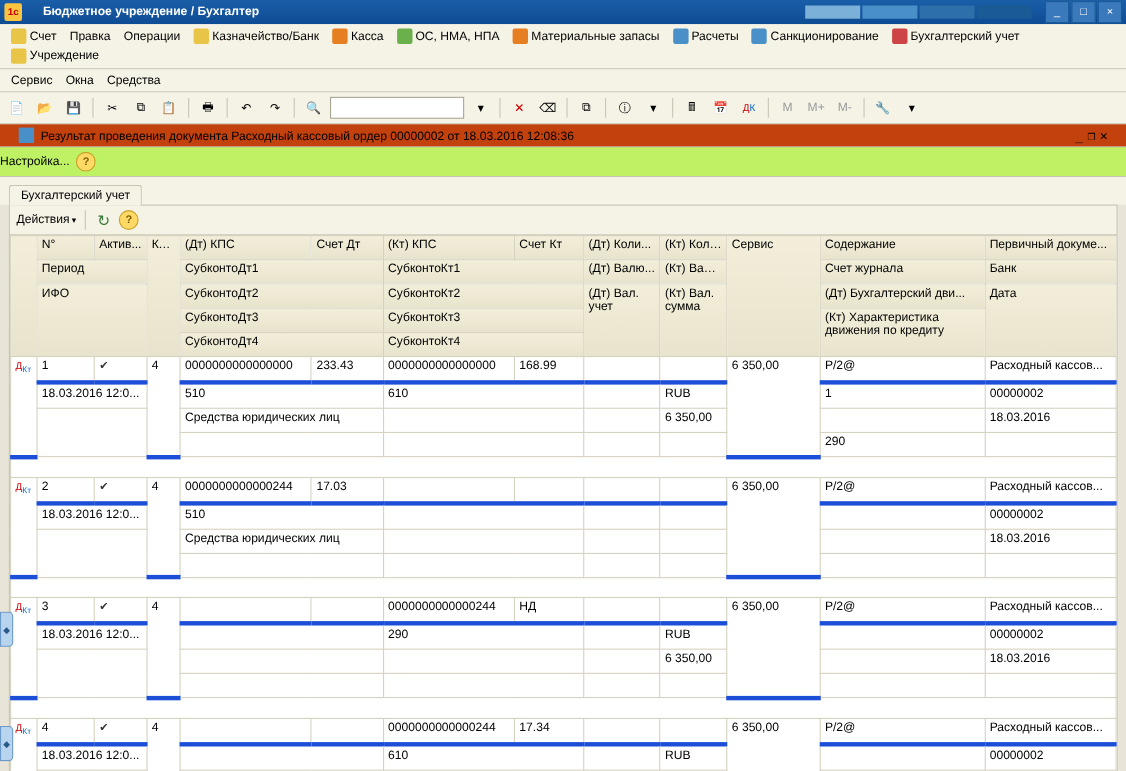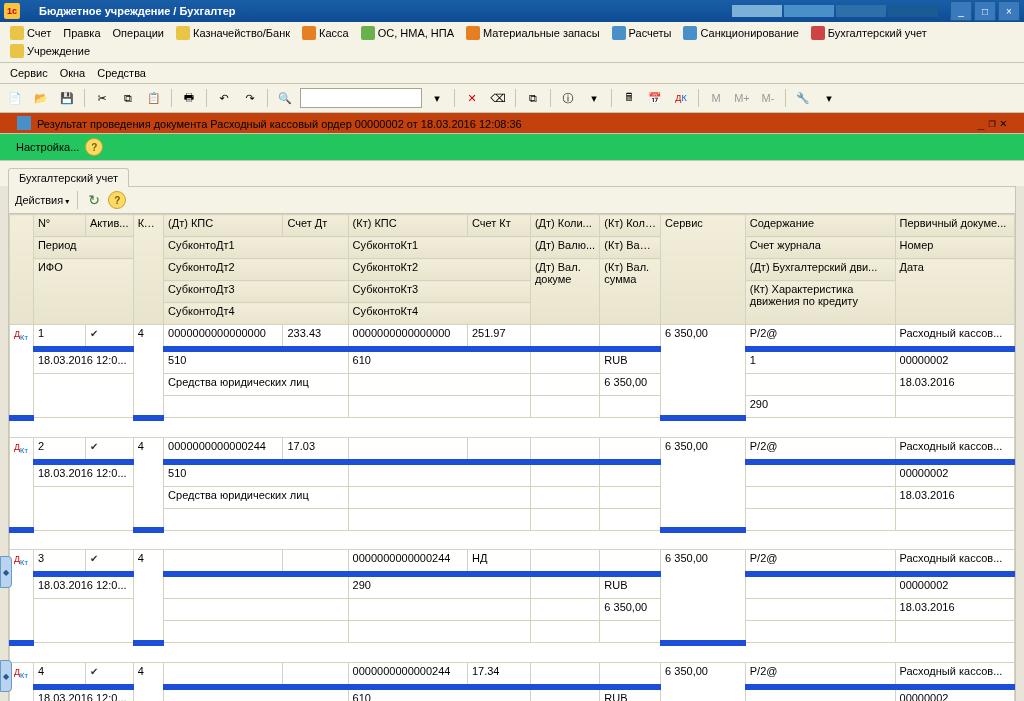--- a/index.html
+++ b/index.html
@@ -23,21 +23,21 @@
 .menubar2{background:#f5f2e6;border-bottom:1px solid #c9c5b5;padding:2px 4px;display:flex;align-items:center;gap:0}
 .toolbar{background:#f5f2e6;border-bottom:1px solid #c9c5b5;padding:3px 4px;display:flex;align-items:center;gap:4px}
 .tb-btn{width:20px;height:20px;display:flex;align-items:center;justify-content:center;cursor:pointer;border:1px solid transparent}
 .tb-sep{width:1px;height:18px;background:#c9c5b5;margin:0 2px}
 .tb-combo{width:120px;height:18px;border:1px solid #a9a593;background:#fff}
 .doc-header{background:#c2410c;border-bottom:1px solid #c9c5b5;padding:3px 17px;display:flex;align-items:flex-end;gap:6px}
 .doc-icon{width:14px;height:14px;background:#4a90c8;display:inline-block}
 .doc-title{font-weight:normal}
 .doc-winbtns{margin-left:auto;display:flex;gap:4px}
 .doc-wbtn{cursor:pointer;font-family:monospace;font-size:12px}
-.settings-bar{background:#22c55e;padding:4px 16px;display:flex;align-items:center;gap:6px;border-bottom:1px solid #c9c5b5}
+.settings-bar{background:#bef264;padding:4px 0;display:flex;align-items:center;gap:6px;border-bottom:1px solid #c9c5b5}
 .q-icon{width:16px;height:16px;border-radius:50%;background:#ffd966;border:1px solid #c9a227;display:flex;align-items:center;justify-content:center;font-size:10px;font-weight:bold;color:#7a5c00}
 .tab-area{background:#f5f2e6;padding:6px 8px 0 8px}
 .tab{display:inline-block;background:#f5f2e6;border:1px solid #c9c5b5;border-bottom:none;padding:3px 10px;font-size:11px;border-radius:3px 3px 0 0;position:relative;top:1px}
 .actions-bar{background:#f5f2e6;border:1px solid #c9c5b5;padding:4px 6px;display:flex;align-items:center;gap:6px;margin:0 8px}
 .actions-link{color:#000;cursor:pointer}
 .dropdown-arrow{font-size:8px;margin-left:2px}
 .refresh-icon{width:16px;height:16px;display:flex;align-items:center;justify-content:center;color:#3a7a3a;font-size:14px}
 .grid-wrap{margin:0 8px;border:1px solid #c9c5b5;border-top:none;background:#fff;height:490px;overflow:auto;position:relative}
 .grid{border-collapse:collapse;width:100%;table-layout:fixed}
 .grid th,.grid td{border:1px solid #d6d2c0;padding:2px 4px;font-size:11px;text-align:left;vertical-align:top;overflow:hidden;white-space:nowrap;text-overflow:ellipsis;height:17px}
@@ -53,21 +53,21 @@
 .col-koli{width:64px}
 .col-koli2{width:56px}
 .col-sum{width:78px}
 .col-sod{width:138px}
 .col-doc{width:110px}
 .num-cell{text-align:right;padding-right:6px}
 .check{color:#333;font-size:10px}
 .dk-icon{font-size:9px;line-height:9px}
 .dk-d{color:#c00}
 .dk-k{color:#06c}
-.row-group td{border-bottom:6px solid #1d4ed8}
+.row-group td{border-bottom:4px solid #1d4ed8}
 .side-handle{position:absolute;left:0;width:10px;height:30px;background:#b8d4ee;border:1px solid #6c9bc9;border-radius:0 4px 4px 0;cursor:pointer;display:flex;align-items:center;justify-content:center;font-size:8px;color:#2a5a8a}
 </style>
 </head>
 <body>
 
 <div class="titlebar">
   <span class="logo">1c</span>
   <span class="title-text">Бюджетное учреждение / Бухгалтер</span>
   <span class="gap"></span>
   <span class="ribbons">
@@ -240,27 +240,27 @@
   <th>Содержание</th>
   <th>Первичный докуме...</th>
 </tr>
 <tr>
   <th colspan="2">Период</th>
   <th colspan="2">СубконтоДт1</th>
   <th colspan="2">СубконтоКт1</th>
   <th>(Дт) Валю...</th>
   <th>(Кт) Валю...</th>
   <th>Счет журнала</th>
-  <th>Номер</th>
+  <th>Банк</th>
 </tr>
 <tr>
   <th colspan="2" rowspan="3" style="vertical-align:top">ИФО</th>
   <th colspan="2">СубконтоДт2</th>
   <th colspan="2">СубконтоКт2</th>
-  <th rowspan="3" style="white-space:normal;vertical-align:top">(Дт) Вал. докуме</th>
+  <th rowspan="3" style="white-space:normal;vertical-align:top">(Дт) Вал. учет</th>
   <th rowspan="3" style="white-space:normal;vertical-align:top">(Кт) Вал. сумма</th>
   <th>(Дт) Бухгалтерский дви...</th>
   <th rowspan="3" style="vertical-align:top">Дата</th>
 </tr>
 <tr>
   <th colspan="2">СубконтоДт3</th>
   <th colspan="2">СубконтоКт3</th>
   <th rowspan="2" style="white-space:normal;vertical-align:top">(Кт) Характеристика движения по кредиту</th>
 </tr>
 <tr>
@@ -270,21 +270,21 @@
 </thead>
 <tbody id="grid-body">
   <tr class="row-group">
     <td rowspan="4"><span class="dk-icon"><span class="dk-d">Д</span><sub class="dk-k">Кт</sub></span></td>
     <td class="num-cell">1</td>
     <td><span class="check">✔</span></td>
     <td rowspan="4">4</td>
     <td>0000000000000000</td>
     <td>233.43</td>
     <td>0000000000000000</td>
-    <td>251.97</td>
+    <td>168.99</td>
     <td></td>
     <td></td>
     <td rowspan="4" class="num-cell" style="vertical-align:top">6 350,00</td>
     <td>P/2@</td>
     <td>Расходный кассов...</td>
   </tr>
   <tr>
     <td colspan="2">18.03.2016 12:0...</td>
     <td colspan="2">510</td>
     <td colspan="2">610</td>

